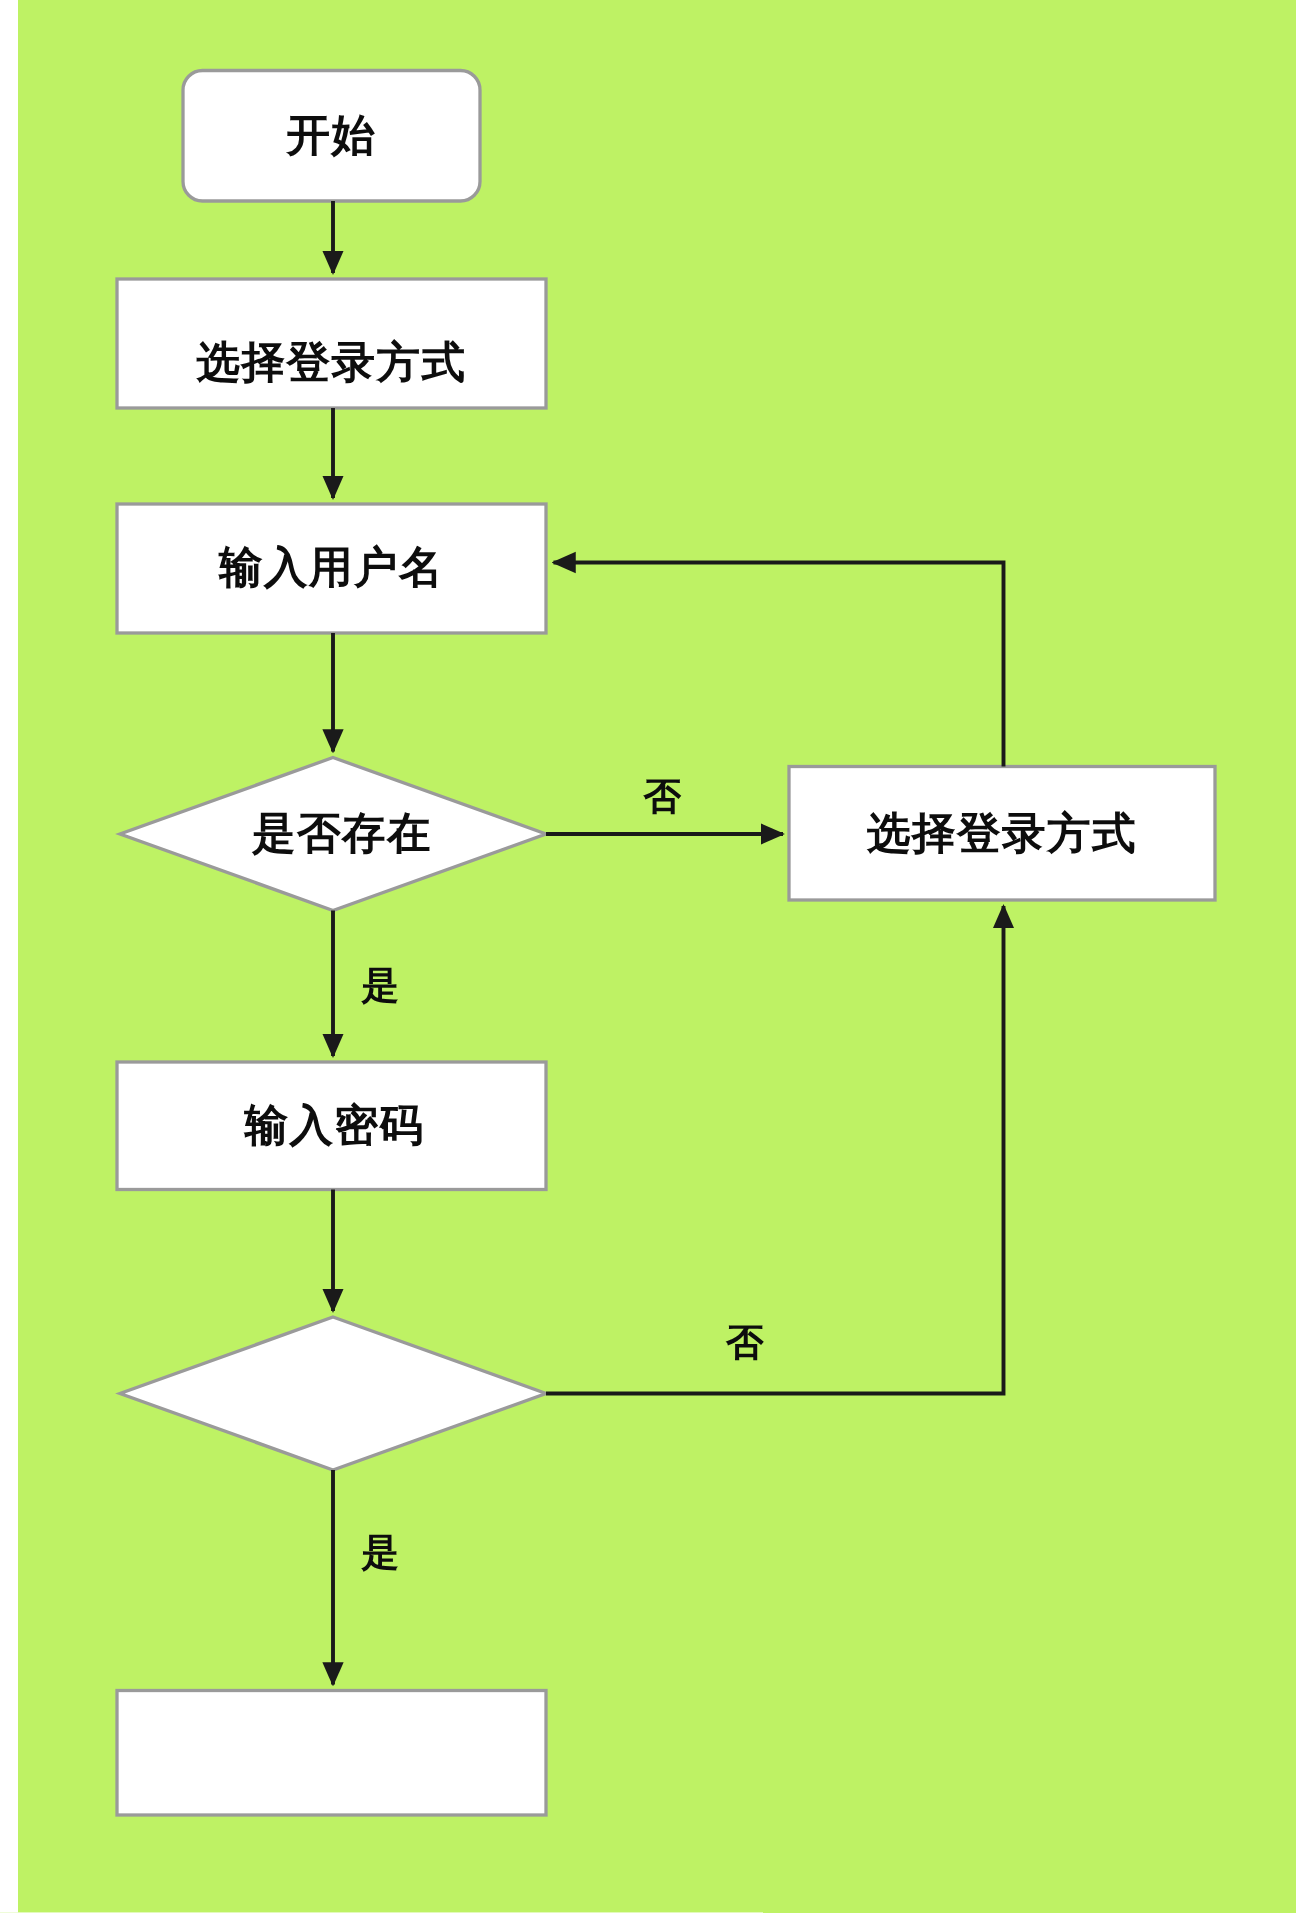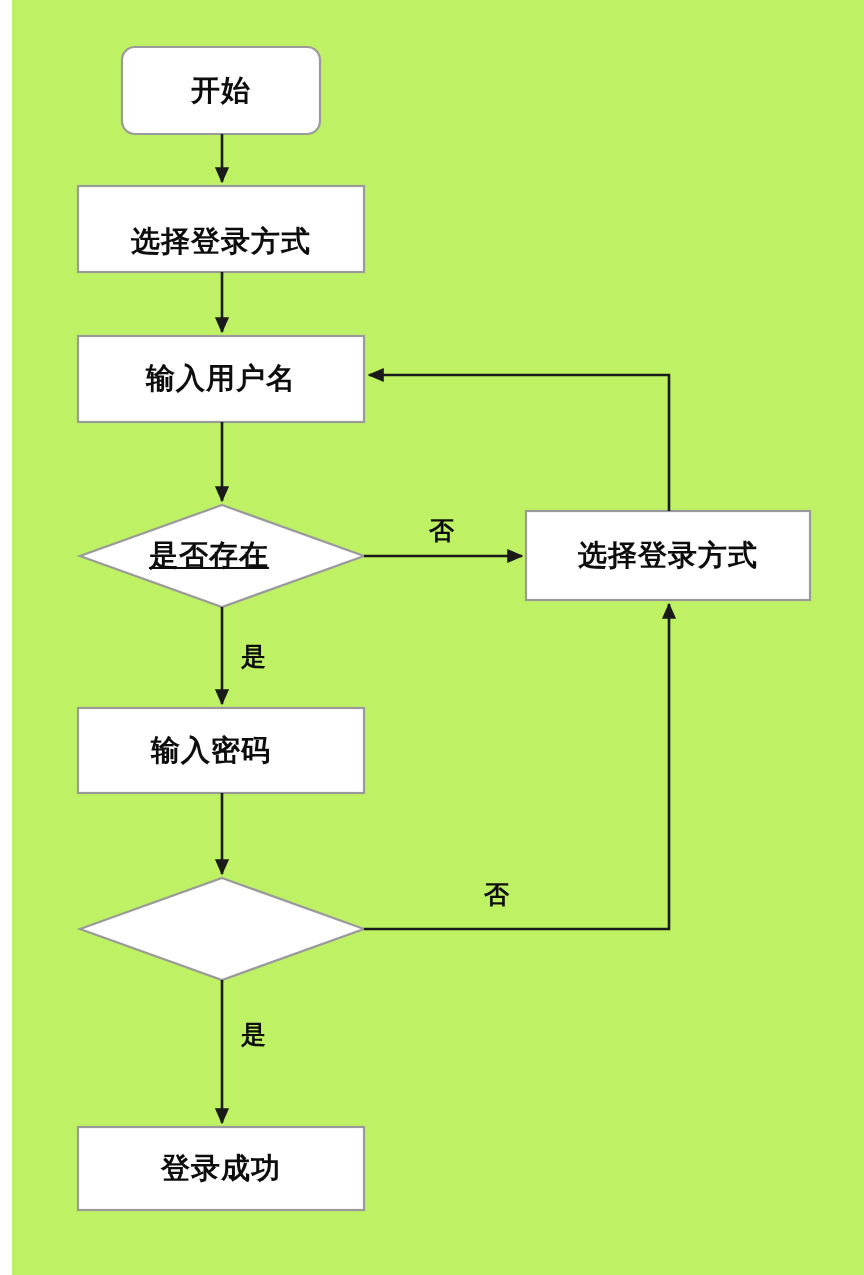--- a/index.html
+++ b/index.html
@@ -43,22 +43,22 @@
     font-size: 29px;
   }
   .edge-label {
     font-size: 25px;
     font-weight: 700;
   }
   
   .n-start      { left: 110px; top: 47px;   width: 198px; height: 87px; }
   .n-choose     { left: 66px;  top: 186px;  width: 286px; height: 112px; }
   .n-username   { left: 66px;  top: 336px;  width: 286px; height: 86px; }
-  .n-exists     { left: 55px;  top: 505px;  width: 284px; height: 102px; text-decoration: underline; }
-  .n-password   { left: 56px;  top: 708px;  width: 286px; height: 85px; }
+  .n-exists     { left: 74px;  top: 505px;  width: 284px; height: 102px; }
+  .n-password   { left: 68px;  top: 708px;  width: 286px; height: 85px; }
   .n-match      { left: 68px;  top: 878px;  width: 284px; height: 102px; }
   .n-success    { left: 66px;  top: 1127px; width: 286px; height: 83px; }
   .n-error      { left: 514px; top: 511px;  width: 284px; height: 89px; }
   
   .l-no1   { left: 400px; top: 508px;  width: 60px; height: 44px; }
   .l-no2   { left: 455px; top: 872px;  width: 60px; height: 44px; }
   .l-yes1  { left: 214px; top: 634px;  width: 56px; height: 44px; }
   .l-yes2  { left: 214px; top: 1012px; width: 56px; height: 44px; }
 </style>
 </head>
@@ -113,21 +113,20 @@
       
       <path d="M 657 511 L 657 375 L 357 375" marker-end="url(#arrow)"></path>
     </g>
   </svg>
 
   <div class="node-label n-start">开始</div>
   <div class="node-label n-choose">选择登录方式</div>
   <div class="node-label n-username">输入用户名</div>
   <div class="node-label n-exists">是否存在</div>
   <div class="node-label n-password">输入密码</div>
-  <div class="node-label n-success">登录成功</div>
   <div class="node-label n-error">选择登录方式</div>
 
   <div class="edge-label l-no1">否</div>
   <div class="edge-label l-yes1">是</div>
   <div class="edge-label l-no2">否</div>
   <div class="edge-label l-yes2">是</div>
 
 </div>
 
 </body></html>

